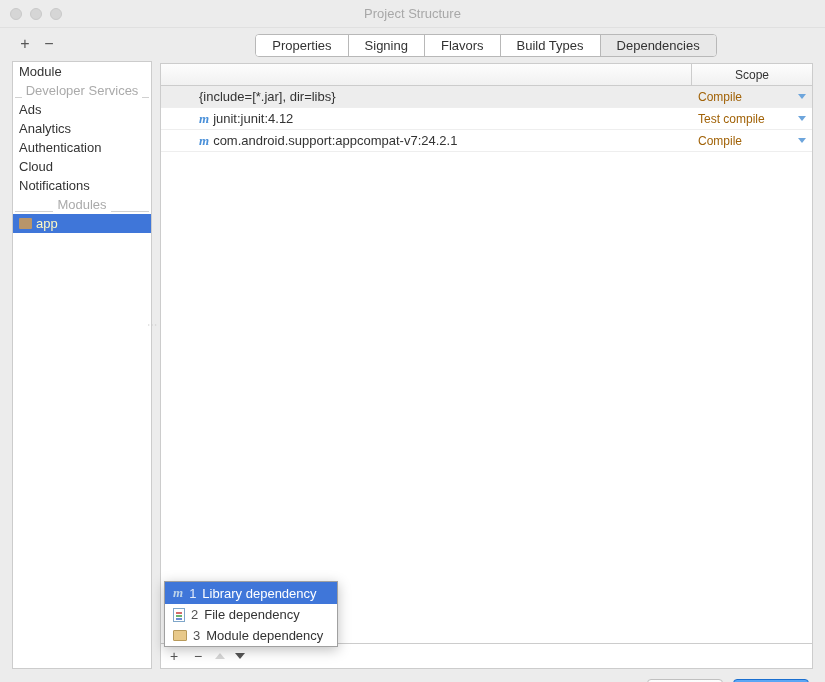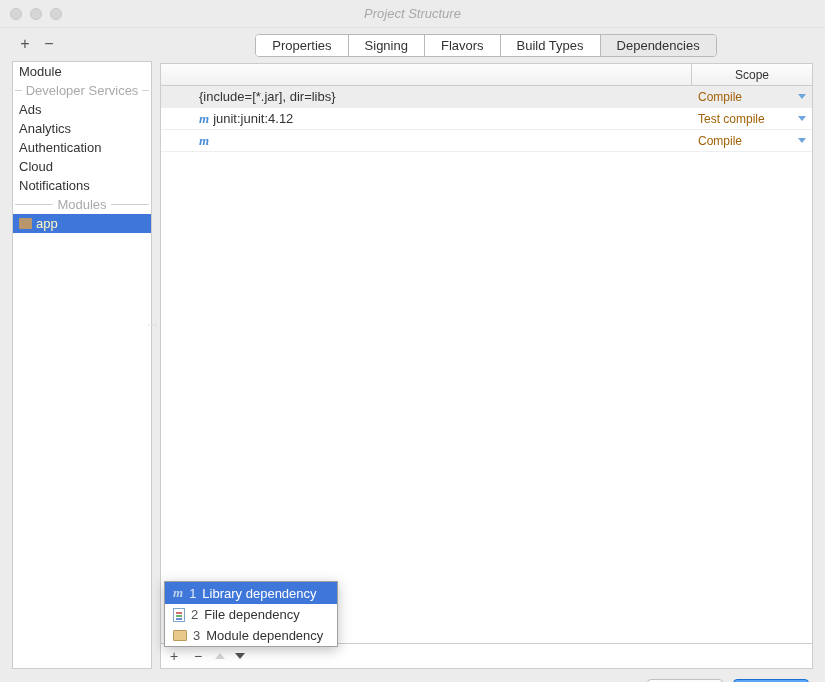--- a/index.html
+++ b/index.html
@@ -13,21 +13,20 @@
       overflow: hidden;
     }
     .titlebar {
       height: 28px;
       background: #ececec;
       display: flex;
       align-items: center;
       justify-content: center;
       position: relative;
       border-bottom: 1px solid #e0e0e0;
-      font-style: italic;
     }
     .traffic-lights {
       position: absolute;
       left: 10px;
       top: 8px;
       display: flex;
       gap: 8px;
     }
     .traffic-light {
       width: 12px;
@@ -93,21 +92,21 @@
     .side-item {
       padding: 2px 6px;
       font-size: 13px;
       color: #333;
       cursor: pointer;
       white-space: nowrap;
     }
     .side-item.header {
       color: #aaa;
       display: flex;
-      align-items: center;
+      align-items: flex-end;
       gap: 4px;
       padding: 2px 2px;
       cursor: default;
     }
     .side-item.header::before,
     .side-item.header::after {
       content: "";
       flex: 1;
       height: 1px;
       background: #d0d0d0;
@@ -361,20 +360,21 @@
             <span>junit:junit:4.12</span>
           </div>
           <div class="tcell-right">
             <span>Test compile</span>
             <span class="dd-arrow"></span>
           </div>
         </div>
         <div class="trow">
           <div class="tcell-left">
             <span class="m-icon">m</span>
+            <span>com.android.support:appcompat-v7:24.2.1</span>
           </div>
           <div class="tcell-right">
             <span>Compile</span>
             <span class="dd-arrow"></span>
           </div>
         </div>
       </div>
       <div class="table-footer">
         <span class="tb-btn">+</span>
         <span class="tb-btn">−</span>

